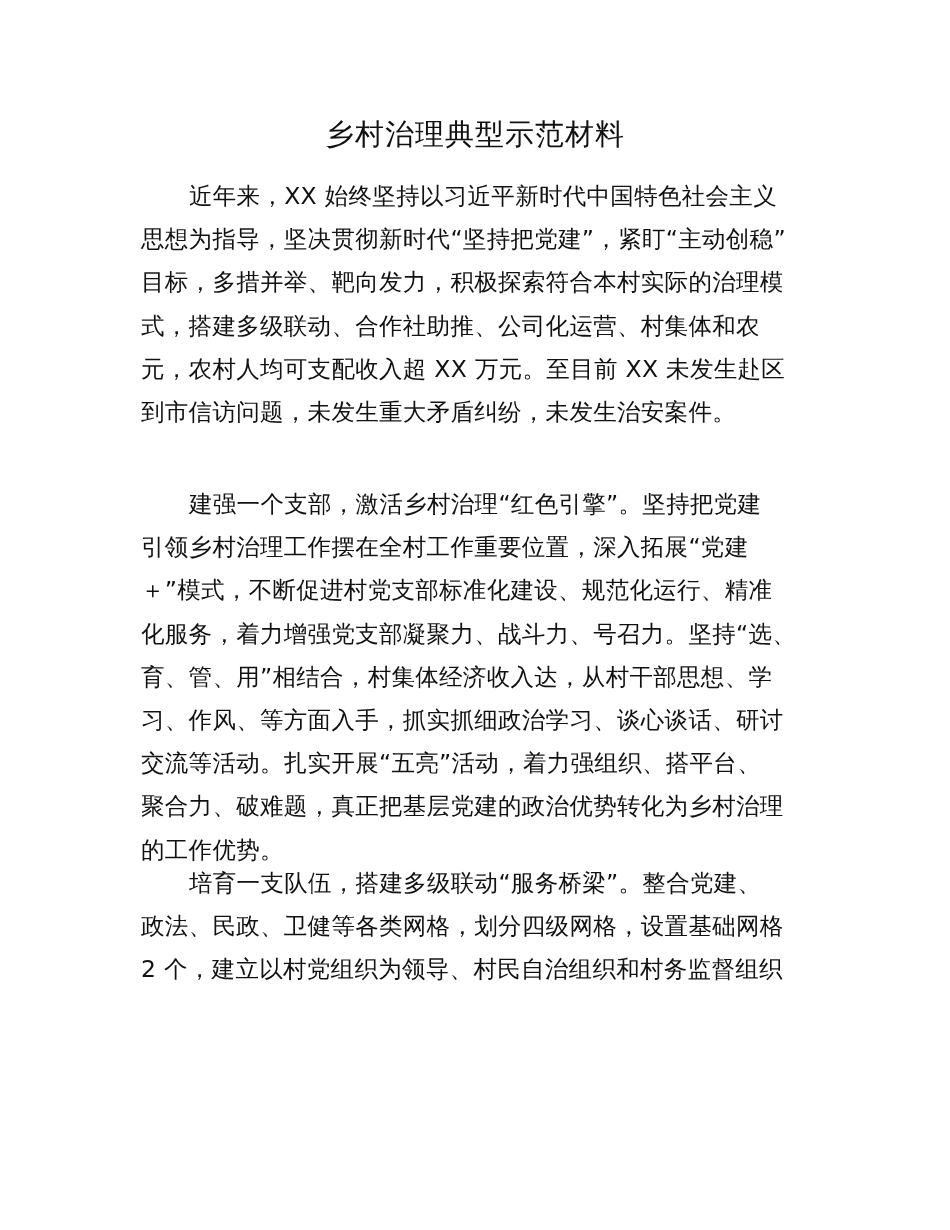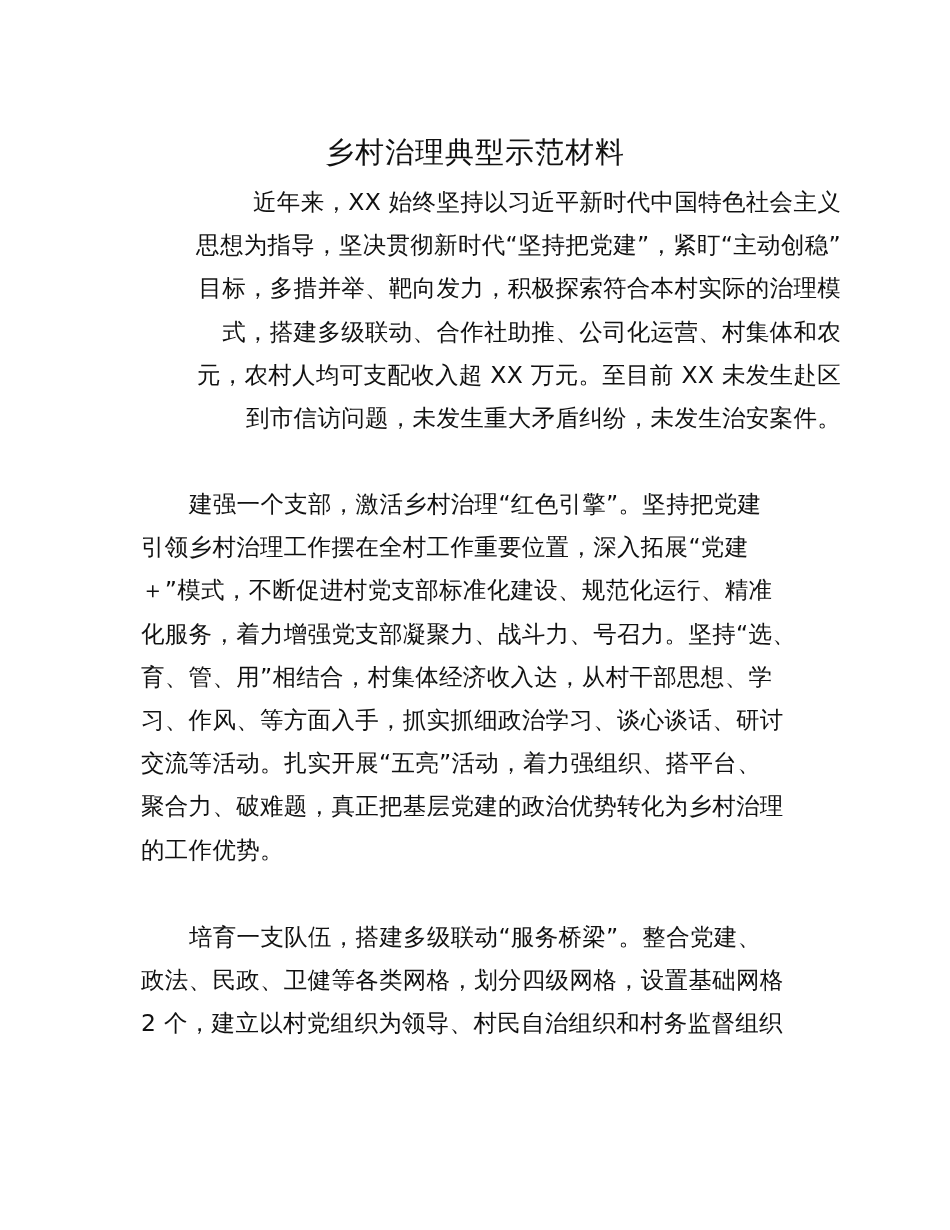--- a/index.html
+++ b/index.html
@@ -19,21 +19,21 @@
       position: absolute;
       left: 0;
       top: 0;
       width: 950px;
       height: 1230px;
       background: #ffffff;
     }
     .title {
       position: absolute;
       left: 0;
-      top: 132px;
+      top: 114px;
       width: 950px;
       text-align: center;
       font-size: 29px;
       line-height: 40px;
       letter-spacing: 1px;
       white-space: nowrap;
     }
     .para {
       position: absolute;
       left: 141px;
@@ -43,23 +43,23 @@
       display: block;
       height: 43.2px;
       line-height: 43.2px;
       font-size: 23.5px;
       white-space: nowrap;
       letter-spacing: 0.3px;
     }
     .line.indent {
       padding-left: 48px;
     }
-    #p1 { top: 181px; text-align: right; }
+    #p1 { top: 175px; }
     #p2 { top: 483px; }
-    #p3 { top: 916px; }
+    #p3 { top: 862px; }
   </style>
 </head>
 <body>
 
 <div class="page">
   <div class="title">乡村治理典型示范材料</div>
 
   <div class="para" id="p1">
     <span class="line indent">近年来，XX 始终坚持以习近平新时代中国特色社会主义</span>
     <span class="line">思想为指导，坚决贯彻新时代“坚持把党建”，紧盯“主动创稳”</span>

